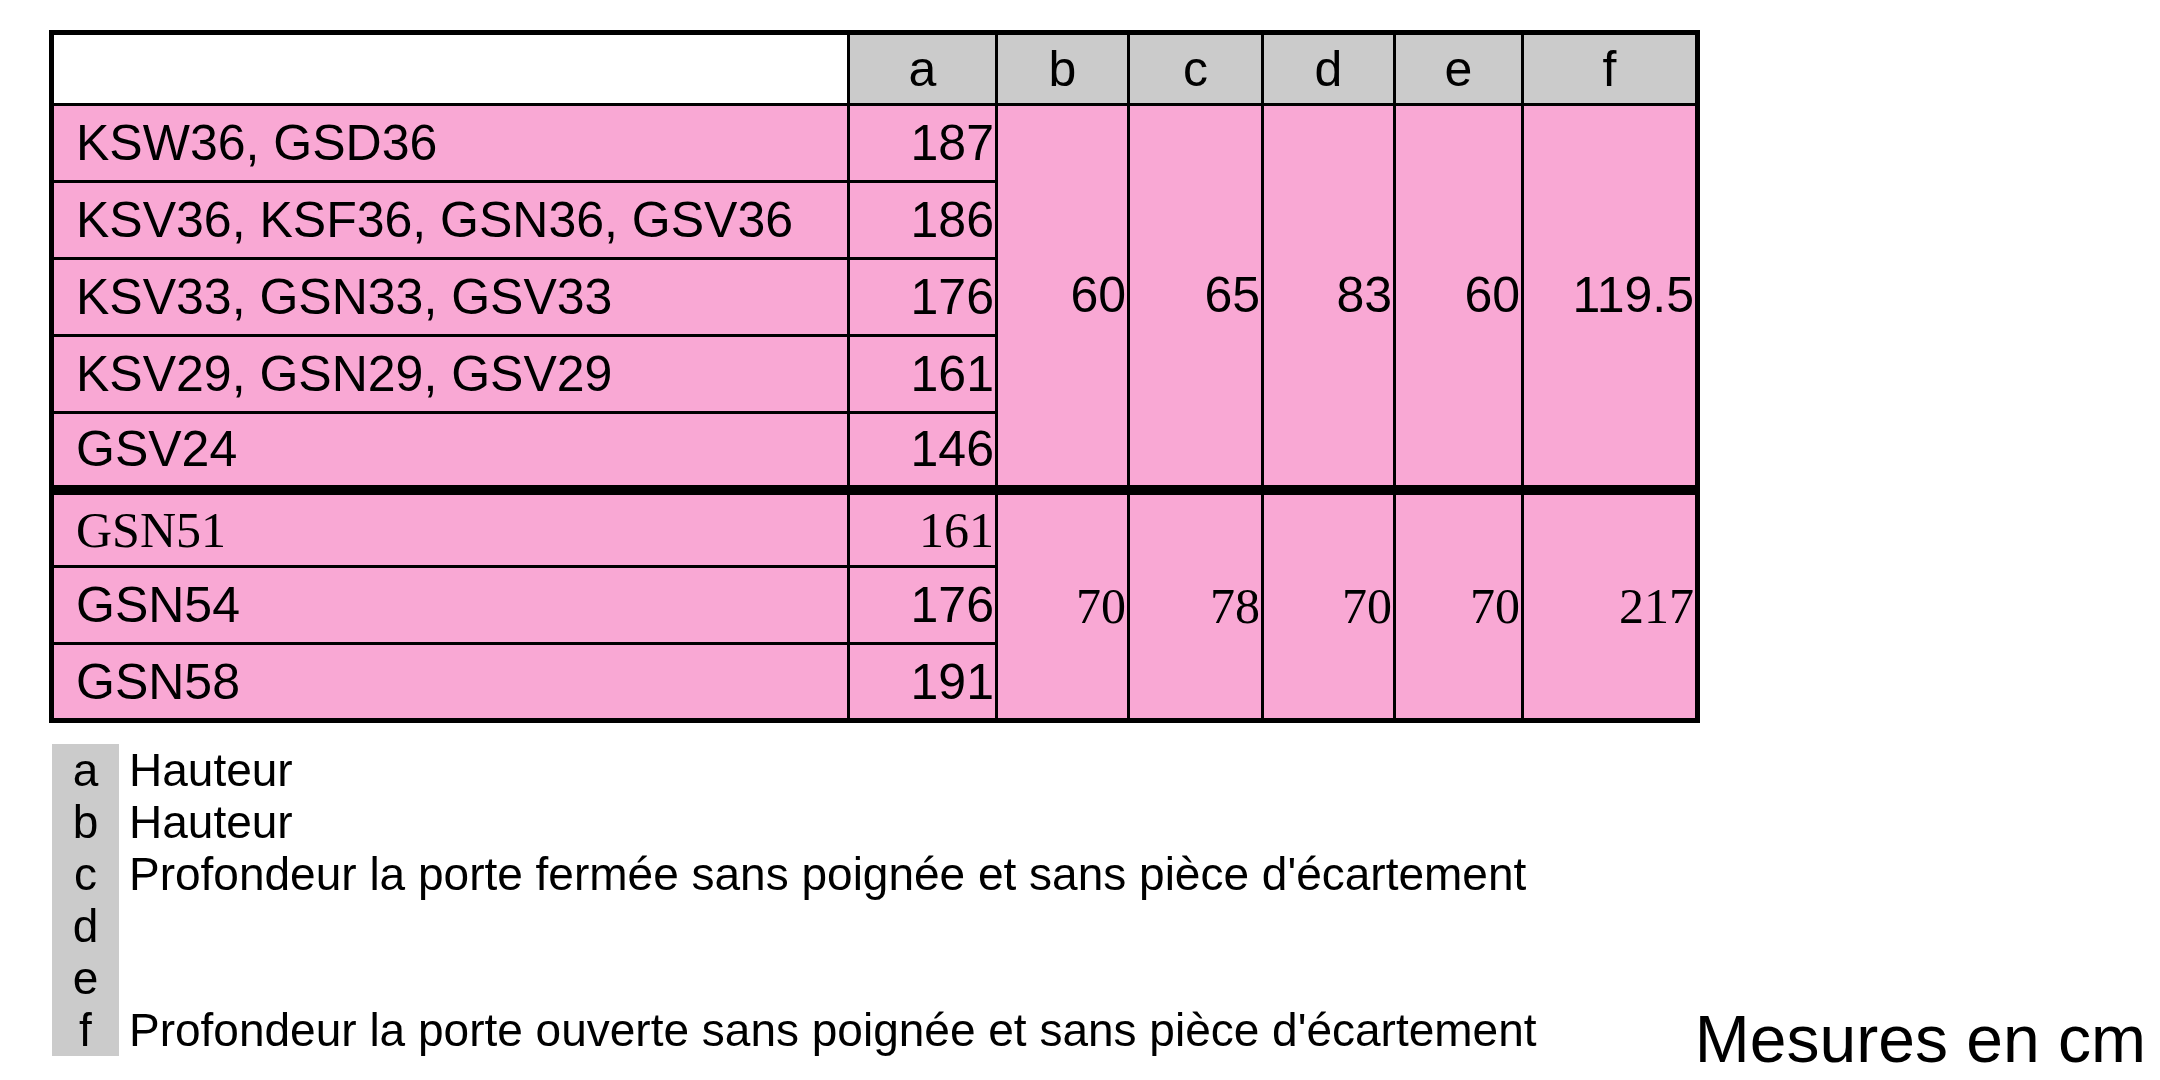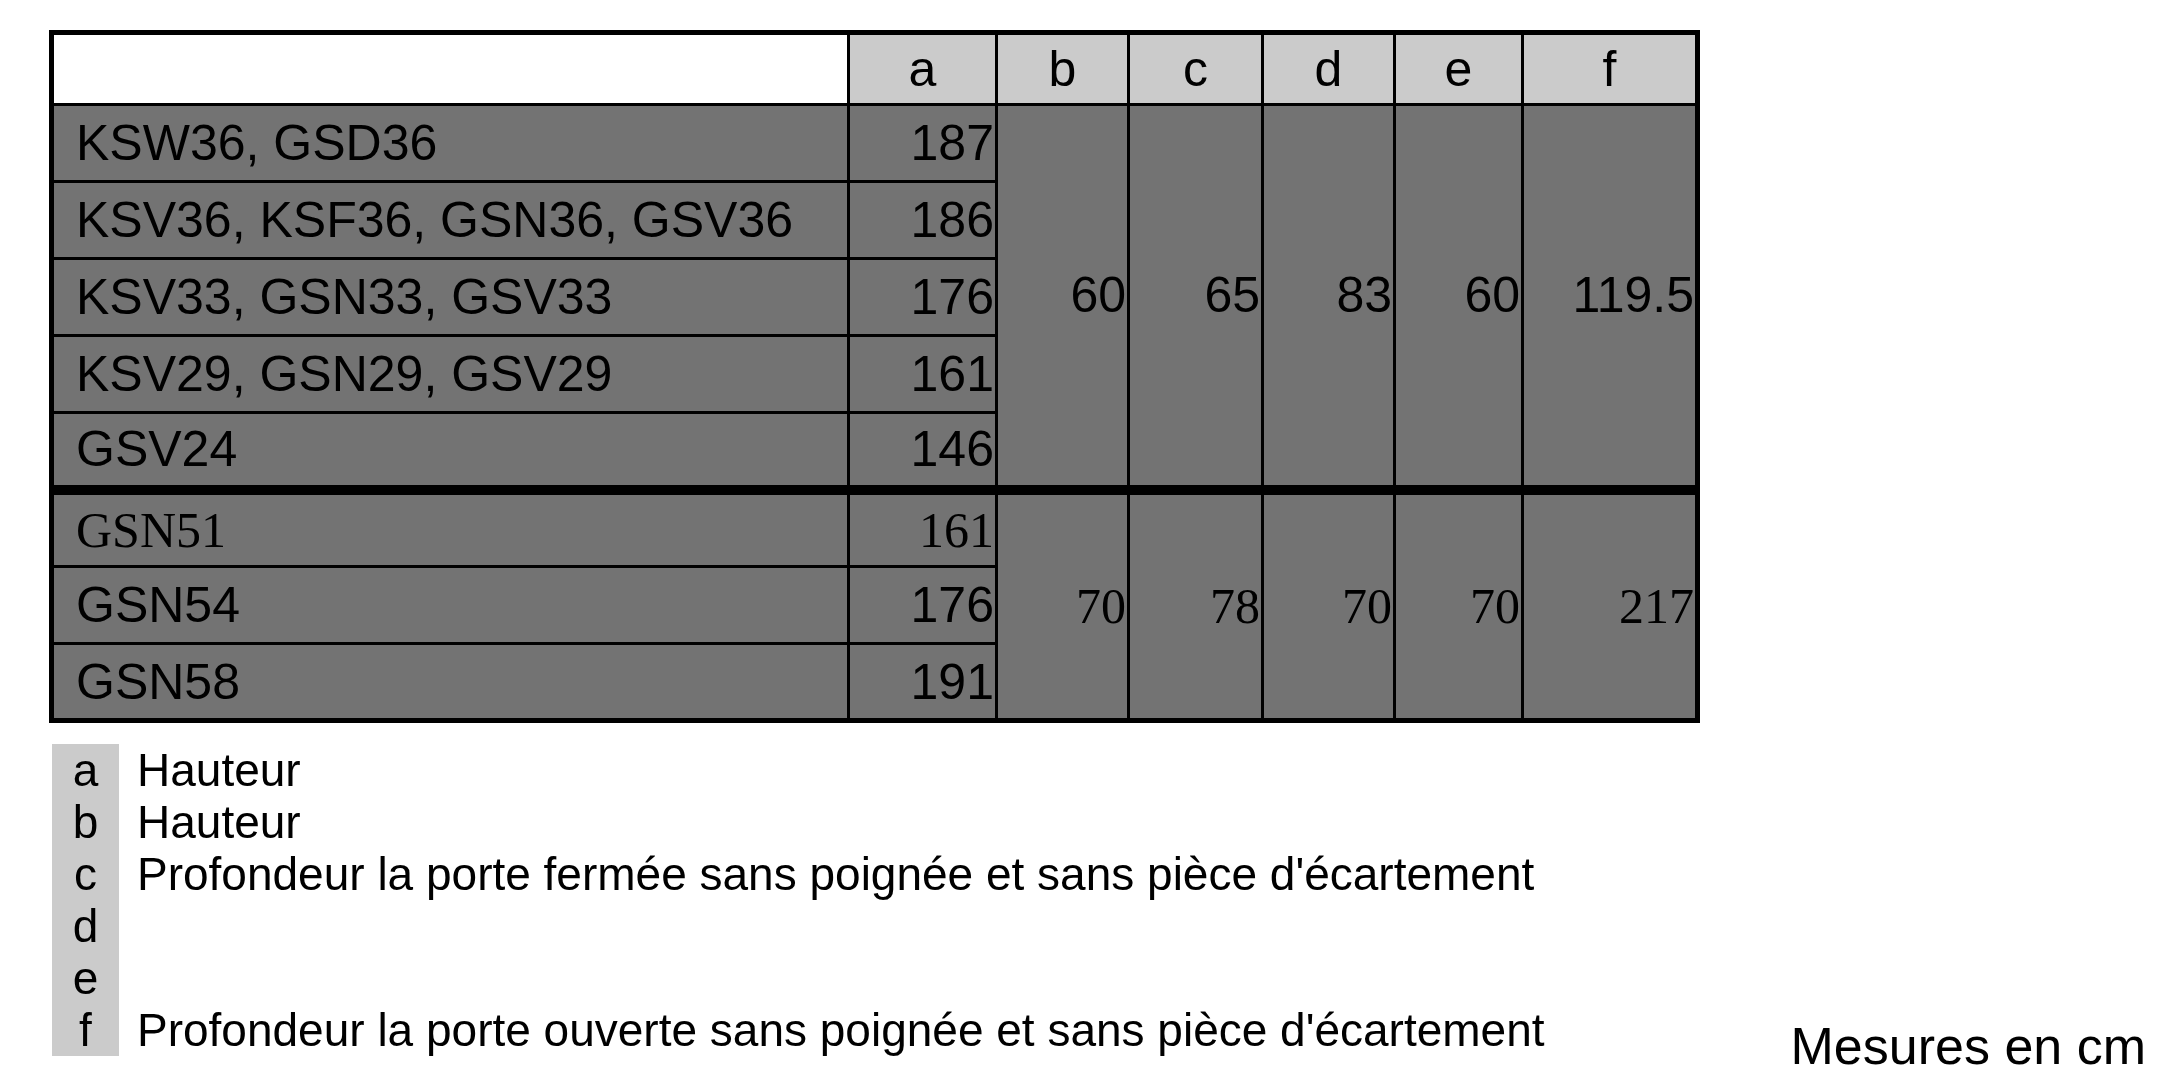--- a/index.html
+++ b/index.html
@@ -26,21 +26,21 @@
     position:absolute;left:49px;top:30px;
     border-collapse:collapse;
     table-layout:fixed;
     border:5px solid var(--border_color);
   }
   table.spec td{
     border:3px solid var(--border_color);
     font-size:50px;
     line-height:1;
     vertical-align:middle;
-    background:#737373;
+    background:#f9a8d4;
     overflow:hidden;
     white-space:nowrap;
   }
   table.spec tr.hdr td{
     height:72px;
     background:var(--header_bg);
     text-align:center;
   }
   table.spec tr.hdr td.corner{background:#fff;}
   table.spec td.models{
@@ -55,29 +55,29 @@
   .legend{position:absolute;left:52px;top:744px;}
   .legend-row{display:flex;height:52px;align-items:stretch;}
   .legend-key{
     width:67px;
     background:var(--legend_bg);
     display:flex;align-items:center;justify-content:center;
     font-size:46px;line-height:1;
   }
   .legend-label{
     display:flex;align-items:center;
-    padding-left:18px;
+    padding-left:10px;
     font-size:46px;line-height:1;
     white-space:nowrap;
   }
 
   
   .units-note{
     position:absolute;right:14px;bottom:8px;
-    font-size:52px;line-height:1;
+    font-size:66px;line-height:1;
     white-space:nowrap;
   }
 </style>
 </head>
 <body>
 
 <div class="page">
 
   <table class="spec">
     <colgroup>

